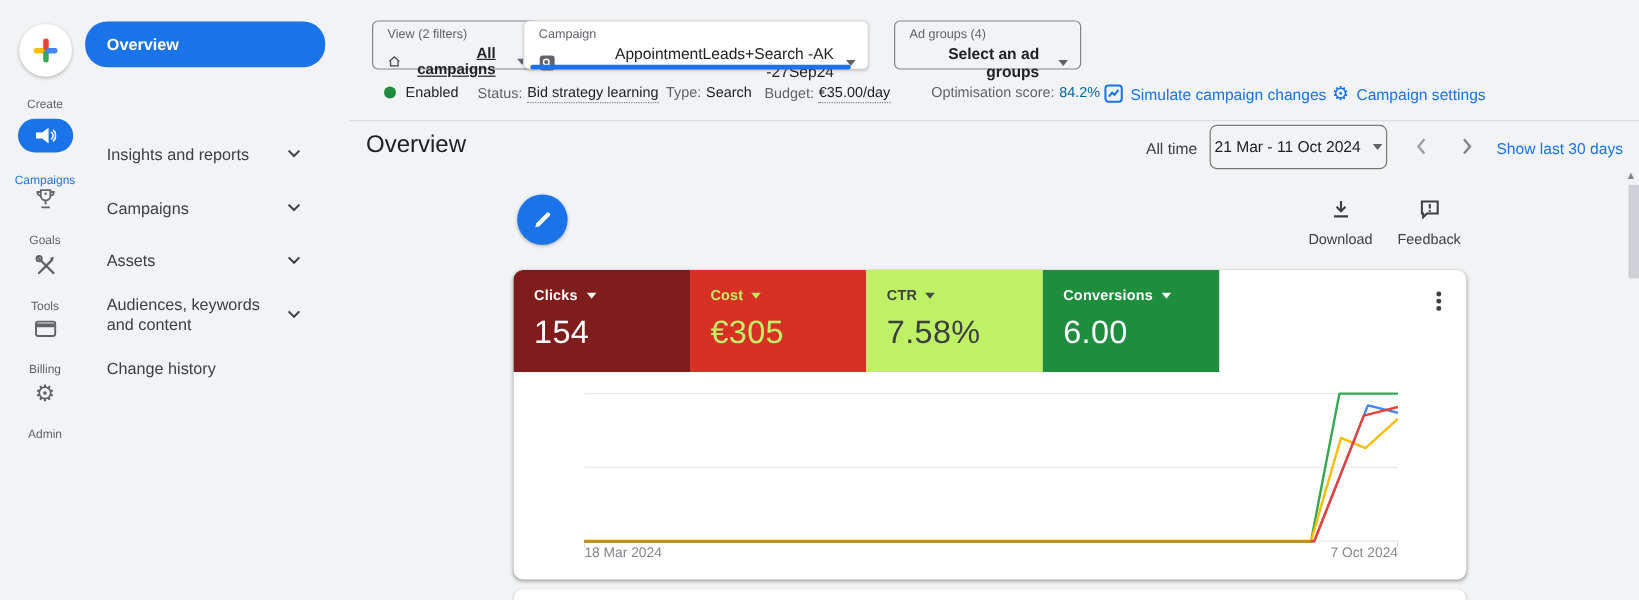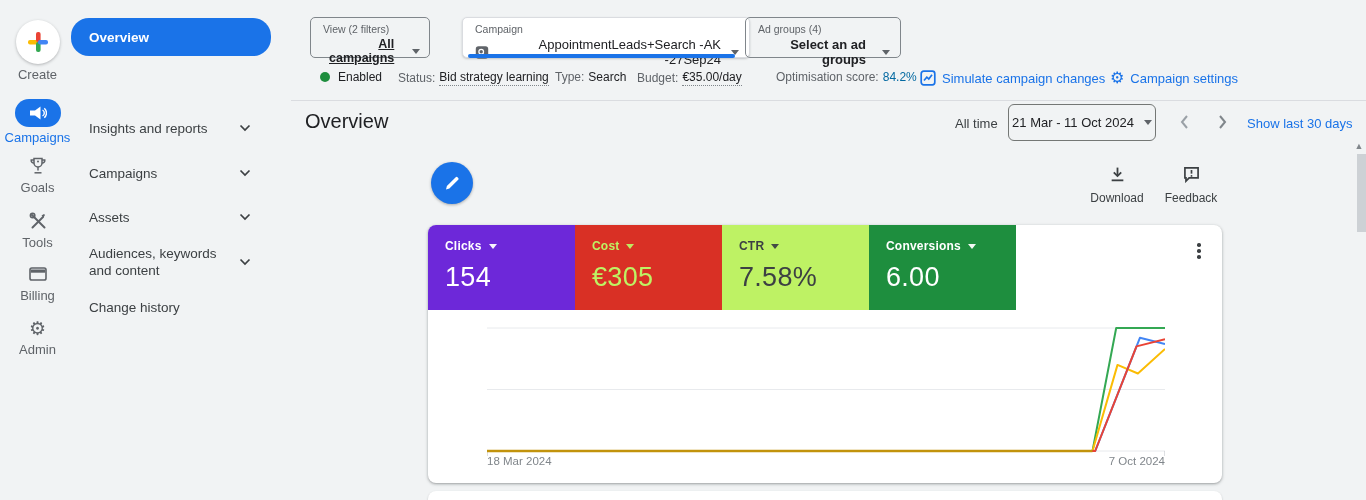--- a/index.html
+++ b/index.html
@@ -3,21 +3,21 @@
 <meta charset="utf-8">
 <style>
   * { margin:0; padding:0; box-sizing:border-box; }
   html,body { width:1366px; height:500px; overflow:hidden; }
   body { font-family:"Liberation Sans", sans-serif; background:#f1f3f4; color:#3c4043; position:relative; }
   .abs { position:absolute; }
 
   
   #rail { left:0; top:0; width:75px; height:500px; }
   .rail-item { position:absolute; width:75px; text-align:center; cursor:pointer; }
-  .rail-label { font-size:13px; color:#5f6368; display:block; margin-top:3px; }
+  .rail-label { font-size:10px; color:#5f6368; display:block; margin-top:18px; }
   .rail-label.active { color:#1a73e8; }
   #create-circle { width:44px; height:44px; border-radius:50%; background:#fff; margin:0 auto;
     box-shadow:0 1px 3px rgba(60,64,67,.35); display:flex; align-items:center; justify-content:center; }
   .rail-pill { width:46px; height:28px; border-radius:14px; background:#1a73e8; margin:0 auto;
     display:flex; align-items:center; justify-content:center; }
   .rail-ico { height:22px; display:flex; align-items:center; justify-content:center; color:#5f6368; }
   .glyph { font-family:"DejaVu Sans", sans-serif; font-size:19px; line-height:1; }
 
   
   #subnav { left:71px; top:0; width:210px; height:500px; }
@@ -179,33 +179,33 @@
     <span style="width:148px; display:inline-block;">Audiences, keywords and content</span>
     <svg class="nav-chev" width="12" height="8" viewBox="0 0 12 8">
         <polyline points="1.5,1.5 6,6 10.5,1.5" fill="none" stroke="#3c4043" stroke-width="1.7"></polyline>
       </svg>
   </div>
   <div class="nav-item" style="top:289px">
     <span>Change history</span>
   </div>
 </div>
 
-<div class="fbox" style="left:310px; width:120px;">
+<div class="fbox" style="left:310px; width:140px;">
   <div class="fbox-label">View (2 filters)</div>
   <div class="fbox-row">
     <svg width="13" height="13" viewBox="0 0 16 16" fill="none" stroke="#3c4043" stroke-width="1.5">
       <path d="M2 7.5L8 2l6 5.5"></path>
         <path d="M3.5 6.8V13h9V6.8"></path>
     </svg>
     <span style="text-decoration:underline; font-weight:bold; font-size:12.5px;">All campaigns</span>
     <span class="caret caret-grey" style="margin-left:12px"></span>
   </div>
 </div>
 
-<div class="fbox" id="campaign-box" style="left:462px; width:288px;">
+<div class="fbox" id="campaign-box" style="left:436px; width:288px;">
   <div class="fbox-label">Campaign</div>
   <div class="fbox-row">
     <svg width="15" height="15" viewBox="0 0 18 18">
       <rect x="1" y="1" width="16" height="16" rx="3.5" fill="#606469"></rect>
       <circle cx="8" cy="8" r="3" fill="none" stroke="#fff" stroke-width="1.6"></circle>
       <path d="M10.4 10.4L13.4 13.4" stroke="#fff" stroke-width="1.6"></path>
     </svg>
     <span style="font-size:13px;">AppointmentLeads+Search -AK -27Sep24</span>
     <span class="caret caret-grey" style="margin-left:4px"></span>
   </div>
@@ -283,21 +283,21 @@
 <div class="action-btn" style="left:1156px">
   <svg width="17" height="17" viewBox="0 0 16 16">
     <path d="M1.8 1.8h12.4v9.4H5.8l-3 3v-3H1.8z" fill="none" stroke="#3c4043" stroke-width="1.6"></path>
     <path d="M8 3.8v3.4" stroke="#3c4043" stroke-width="1.6"></path>
     <circle cx="8" cy="9.3" r=".9" fill="#3c4043"></circle>
   </svg>
   <span class="lbl">Feedback</span>
 </div>
 
 <div id="main-card" class="abs">
-  <div class="tile" style="left: 0px; background: #6d28d9; color: rgb(255, 255, 255);">
+  <div class="tile" style="left: 0px; background: #7f1d1d; color: rgb(255, 255, 255);">
     <div class="tile-top">
         <span>Clicks</span>
         <span class="caret"></span>
       </div>
     <div class="tile-value">154</div>
   </div>
   <div class="tile" style="left: 147px; background: rgb(217, 48, 37); color: #bef264;">
     <div class="tile-top">
         <span>Cost</span>
         <span class="caret"></span>

